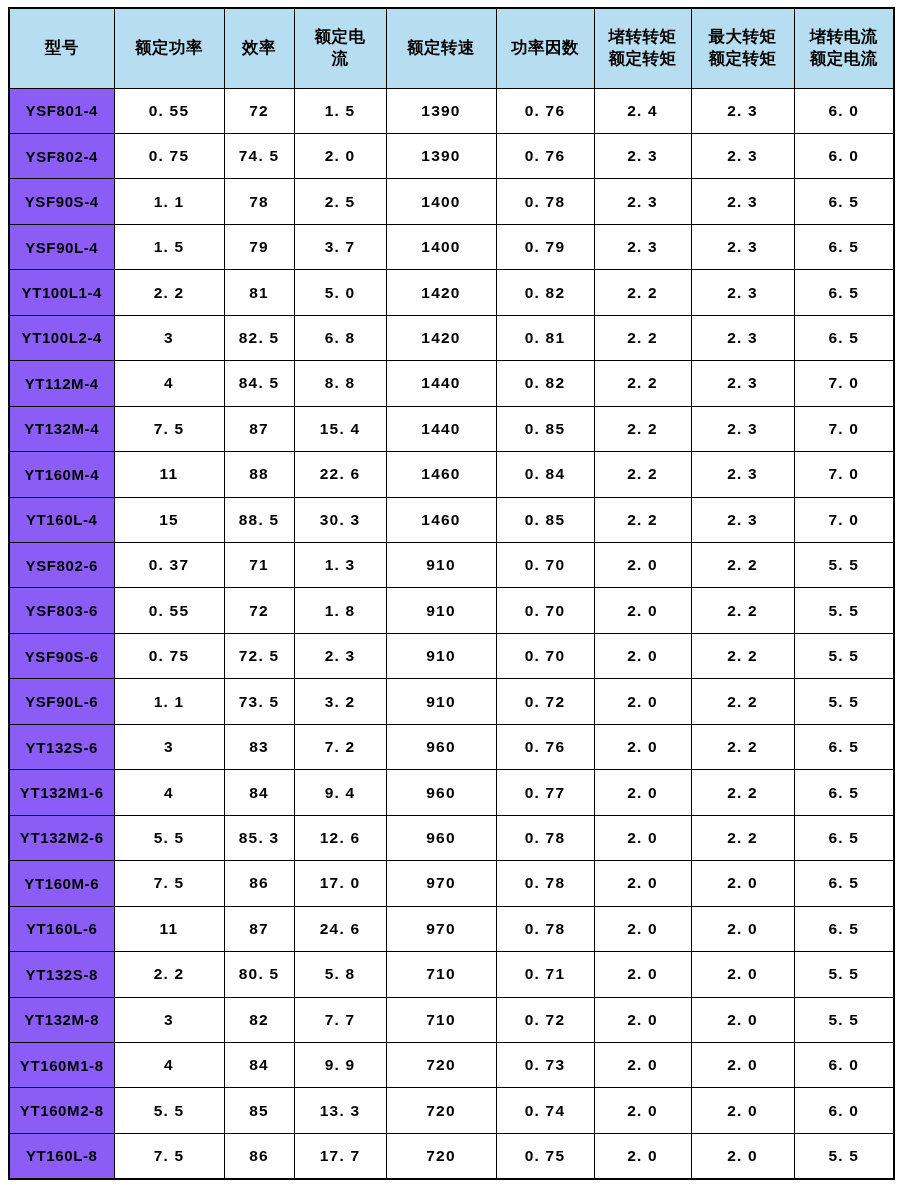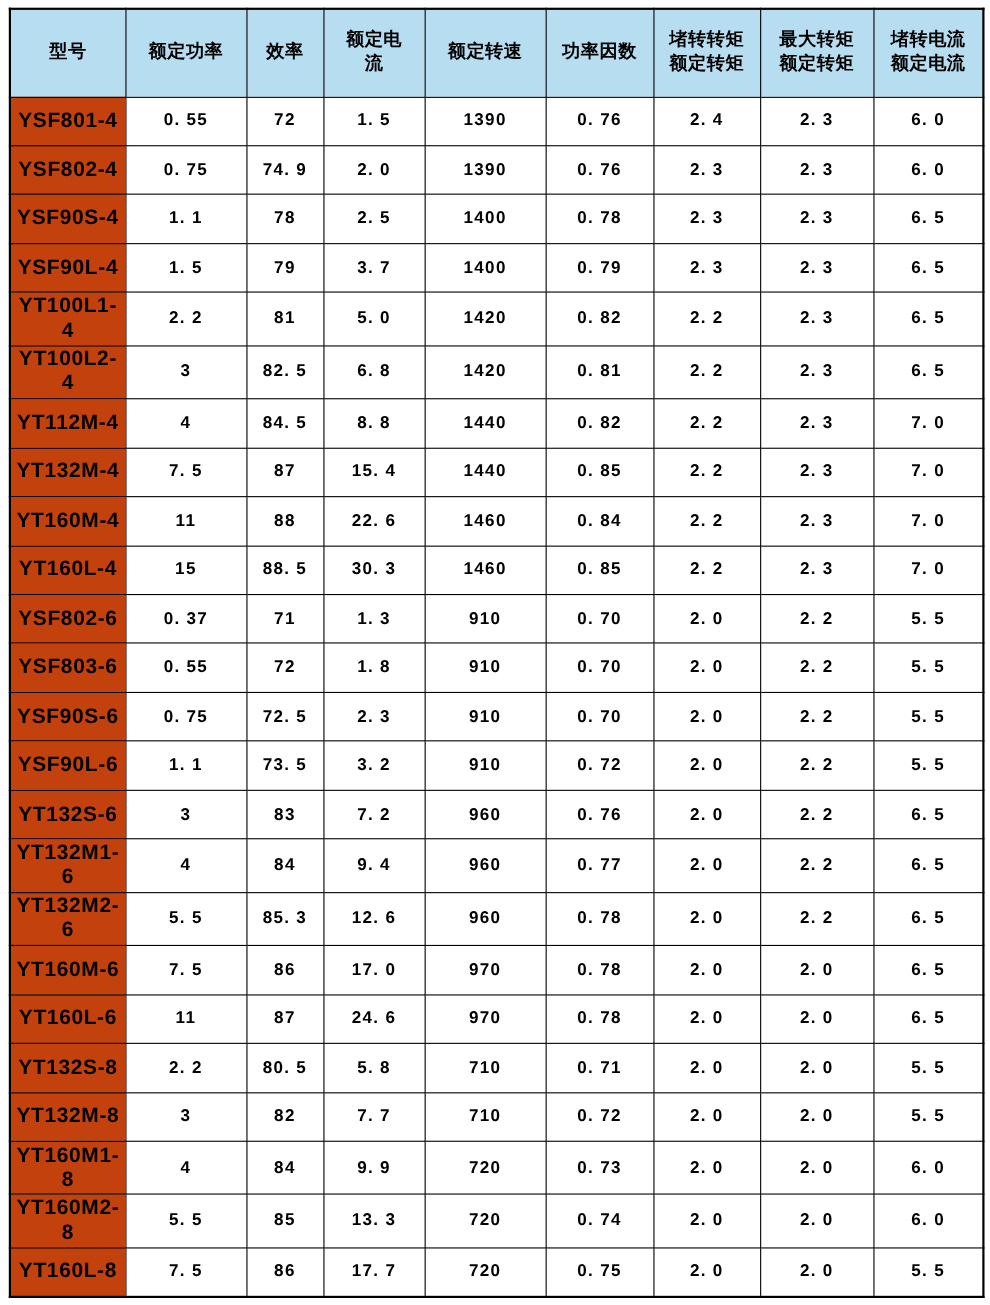--- a/index.html
+++ b/index.html
@@ -55,22 +55,22 @@
     height: 41.3px;
   }
   tbody td {
     background: #ffffff;
     font-size: 15.5px;
     font-weight: bold;
     letter-spacing: 1.2px;
     border: 1.3px solid #000;
   }
   tbody td.model {
-    background: #c2410c;
-    font-size: 19px;
+    background: #8b5cf6;
+    font-size: 15px;
     font-weight: bold;
     letter-spacing: 0.6px;
   }
   
   col.c-model    { width: 105px; }
   col.c-power    { width: 110px; }
   col.c-eff      { width: 70px;  }
   col.c-current  { width: 92px;  }
   col.c-speed    { width: 110px; }
   col.c-pf       { width: 98px;  }
@@ -137,21 +137,21 @@
           <td>1. 5</td>
           <td>1390</td>
           <td>0. 76</td>
           <td>2. 4</td>
           <td>2. 3</td>
           <td>6. 0</td>
         </tr>
         <tr>
           <td class="model">YSF802-4</td>
           <td>0. 75</td>
-          <td>74. 9</td>
+          <td>74. 5</td>
           <td>2. 0</td>
           <td>1390</td>
           <td>0. 76</td>
           <td>2. 3</td>
           <td>2. 3</td>
           <td>6. 0</td>
         </tr>
         <tr>
           <td class="model">YSF90S-4</td>
           <td>1. 1</td>

